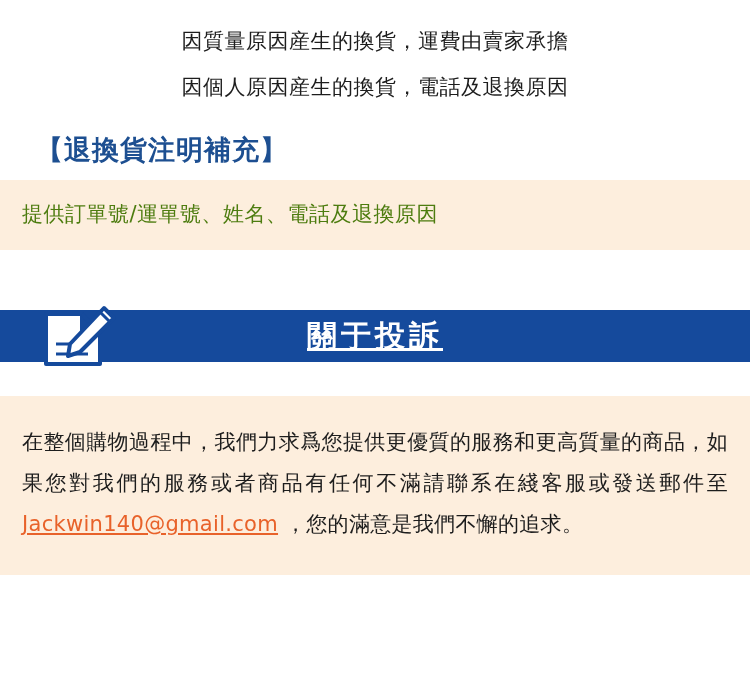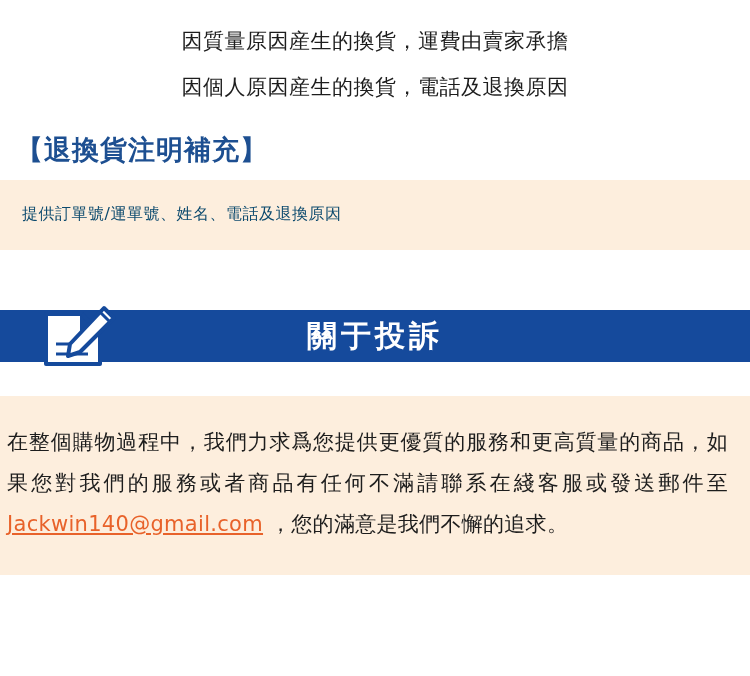--- a/index.html
+++ b/index.html
@@ -32,37 +32,37 @@
     line-height: 46px;
     color: #1d1d1d;
     text-align: center;
     letter-spacing: 0.5px;
     white-space: nowrap;
   }
 
   
   .section-heading {
     margin-top: 22px;
-    padding-left: 16px;
+    padding-left: 36px;
     font-size: 27px;
     font-weight: bold;
     color: #1d4f91;
     letter-spacing: 1px;
   }
 
   
   .note-box {
     margin-top: 12px;
     background: #fdeedd;
     padding: 14px 0 16px 22px;
   }
   .note-line {
-    font-size: 16px;
+    font-size: 21px;
     line-height: 40px;
-    color: #0c4a6e;
+    color: #4d7c0f;
     letter-spacing: 0.5px;
   }
 
   
   .banner-wrap {
     margin-top: 44px;
     position: relative;
     height: 76px;
   }
   .banner-bar {
@@ -78,34 +78,35 @@
     left: 0;
     top: 16px;
     width: 750px;
     height: 52px;
     line-height: 52px;
     text-align: center;
     color: #ffffff;
     font-size: 30px;
     font-weight: bold;
     letter-spacing: 4px;
+    text-decoration: underline;
   }
   .banner-icon {
     position: absolute;
     left: 38px;
     top: 0;
     width: 78px;
     height: 76px;
   }
 
   
   .body-box {
     margin-top: 26px;
     background: #fdeedd;
-    padding: 26px 22px 30px 7px;
+    padding: 26px 22px 30px 22px;
   }
   .body-text {
     font-size: 21px;
     line-height: 41px;
     color: #1d1d1d;
     letter-spacing: 0.3px;
     text-align: justify;
   }
   .email {
     color: #e8622a;

